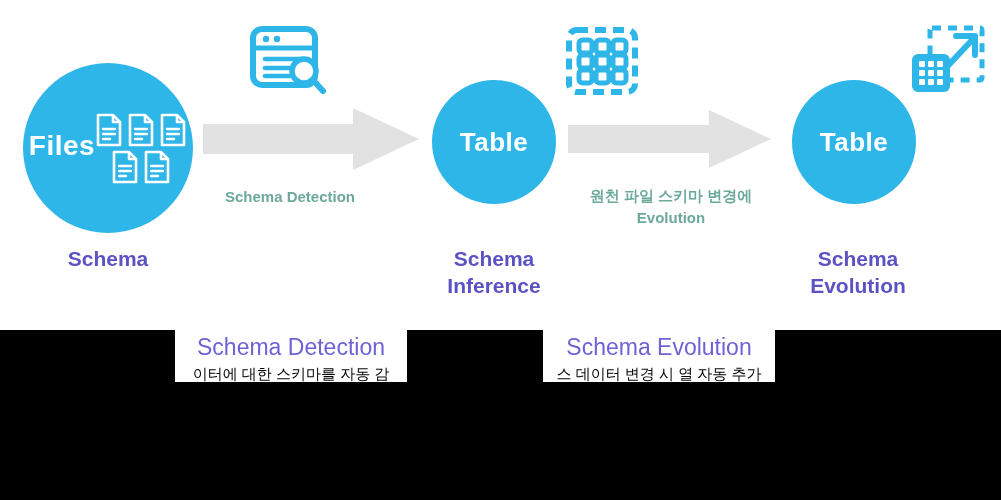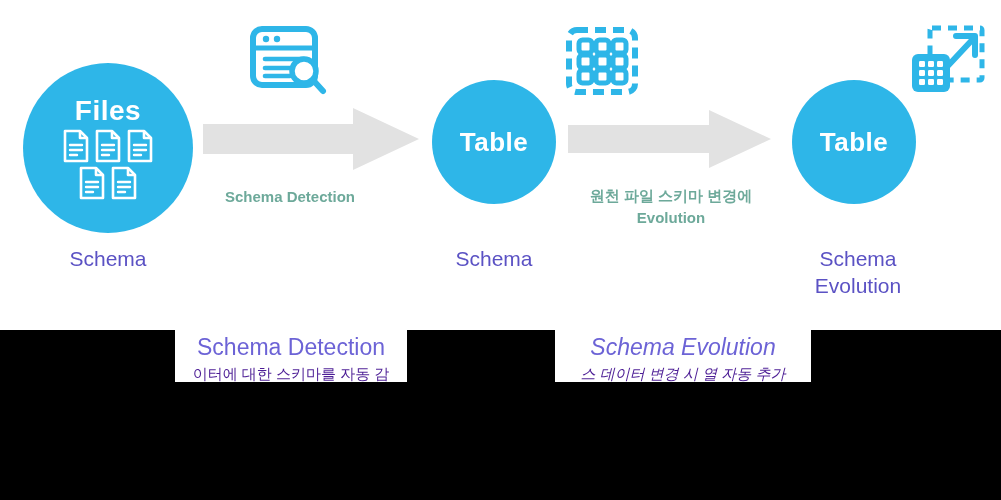--- a/index.html
+++ b/index.html
@@ -12,21 +12,21 @@
   }
   
   #diagram-panel{
     position:absolute;left:0;top:0;width:1001px;height:330px;
     background:#ffffff;
   }
   
   .node-circle{
     position:absolute;border-radius:50%;
     background:var(--accent,#2eb6e8);
-    display:flex;flex-direction:column;
+    display:flex;flex-direction:row;
     align-items:center;justify-content:center;
   }
   .circle-label{
     color:#ffffff;font-weight:bold;letter-spacing:.5px;
     line-height:1;text-align:center;
   }
   #circle-files{left:23px;top:63px;width:170px;height:170px;}
   #circle-files .circle-label{font-size:28px;margin-bottom:4px;}
   #circle-table-1{left:432px;top:80px;width:124px;height:124px;}
   #circle-table-1 .circle-label{font-size:26px;}
@@ -47,45 +47,45 @@
   .arrow-caption{
     position:absolute;text-align:center;
     color:#6da99a;font-weight:bold;font-size:15px;line-height:1.45;
   }
   #caption-1{left:190px;top:186px;width:200px;}
   #caption-2{left:565px;top:185px;width:212px;}
 
   
   .node-title{
     position:absolute;text-align:center;
-    color:#5b52c4;font-weight:normal;font-size:21px;line-height:1.3;
+    color:#5b52c4;font-weight:bold;font-size:21px;line-height:1.3;
   }
   #title-1{left:28px;top:245px;width:160px;}
   #title-2{left:414px;top:245px;width:160px;}
   #title-3{left:778px;top:245px;width:160px;}
 
   
   .top-icon{position:absolute;}
   #icon-schema-detect{left:248px;top:24px;}
   #icon-schema-grid{left:564px;top:26px;}
   #icon-schema-expand{left:906px;top:22px;}
 
   
   .caption-box{
     position:absolute;background:#ffffff;overflow:hidden;
     text-align:center;
   }
   #caption-box-1{left:175px;top:330px;width:232px;height:52px;}
-  #caption-box-2{left:555px;top:330px;width:256px;height:52px;font-style:italic;}
+  #caption-box-2{left:543px;top:330px;width:232px;height:52px;}
   .caption-heading{
     color:#6c63d6;font-size:23px;line-height:34px;
     white-space:nowrap;
   }
   .caption-sub{
-    color:#4c1d95;font-size:15px;line-height:20px;
+    color:#000000;font-size:15px;line-height:20px;
     white-space:nowrap;
   }
 </style>
 </head>
 <body>
 
 <div id="diagram-panel">
 
   <span class="top-icon" id="icon-schema-detect">
     <svg width="82" height="72" viewBox="0 0 82 72" fill="none" aria-hidden="true">
@@ -208,20 +208,21 @@
 
   <div class="node-circle" id="circle-table-2">
     <span class="circle-label">Table</span>
   </div>
 
   <div class="node-title" id="title-1">
     <div>Schema</div>
   </div>
   <div class="node-title" id="title-2">
     <div>Schema</div>
+    <div>Inference</div>
   </div>
   <div class="node-title" id="title-3">
     <div>Schema</div>
     <div>Evolution</div>
   </div>
 
 </div>
 
 <div class="caption-box" id="caption-box-1">
   <div class="caption-heading">Schema Detection</div>

